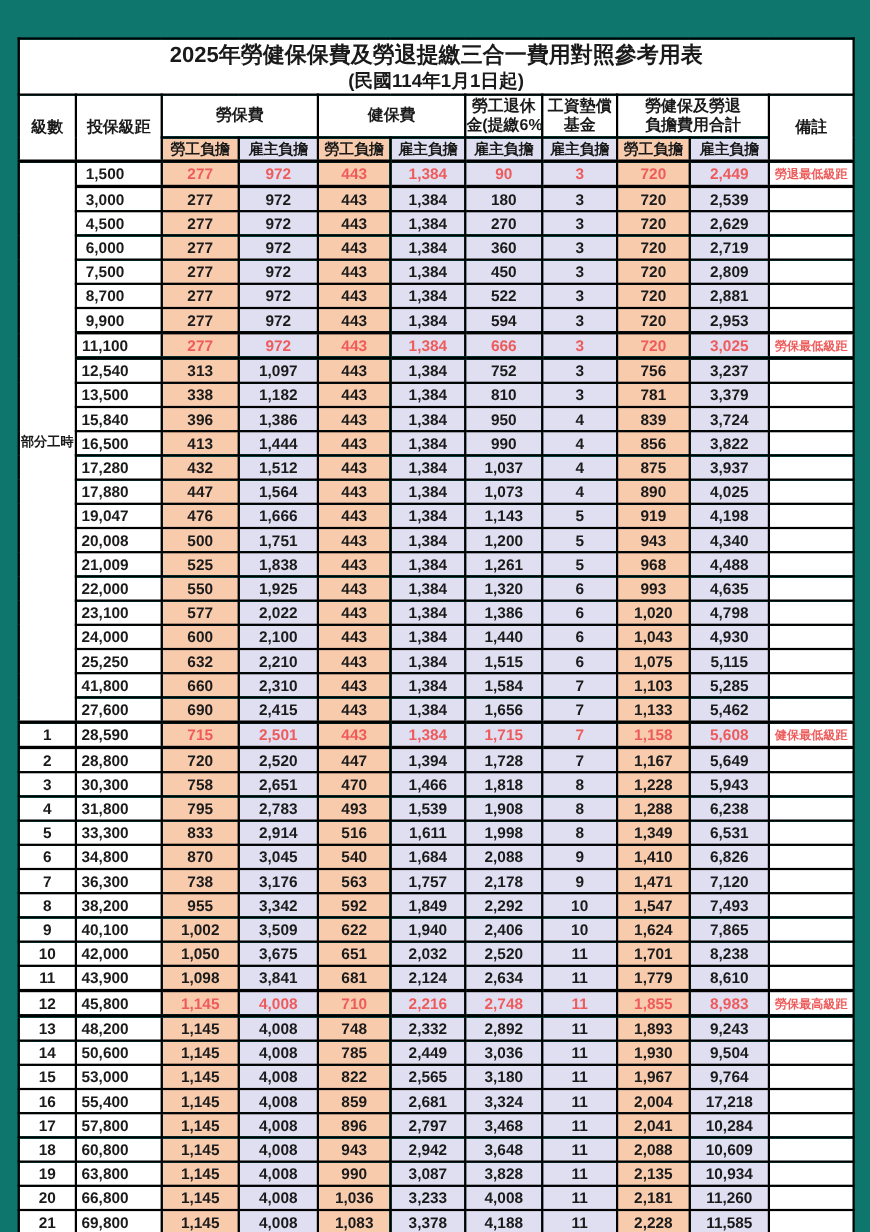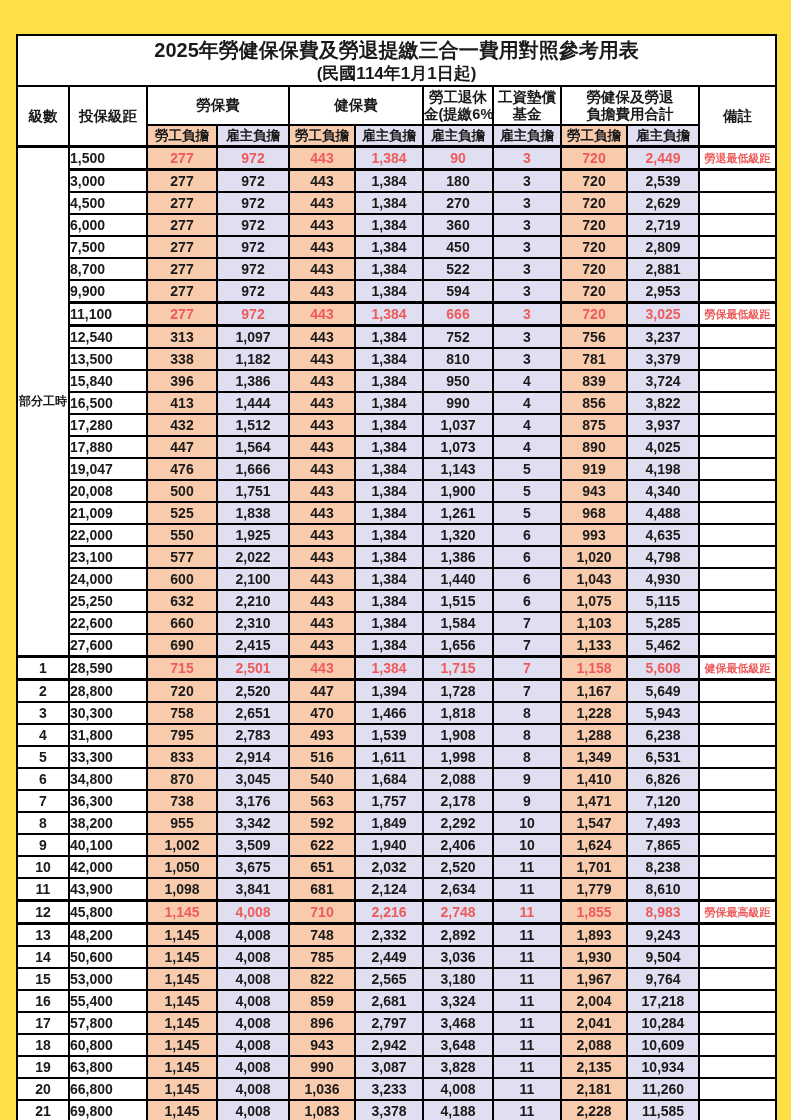--- a/index.html
+++ b/index.html
@@ -4,33 +4,33 @@
 <style>
   :root{
     --orange:#F8CBAD;
     --lav:#E0DEF1;
     --red:#EE5B5B;
     --ink:#1a1a1a;
     --line:#000;
   }
   html,body{margin:0;padding:0;background:#fff;}
   body{width:791px;height:1120px;font-family:"Liberation Sans","DejaVu Sans",sans-serif;color:var(--ink);}
-  .page{position:relative;width:791px;height:1120px;background:#fde047;overflow:hidden;}
+  .page{position:relative;width:791px;height:1120px;background:#0f766e;overflow:hidden;}
   table.ref{position:absolute;left:16px;top:34px;width:759px;border-collapse:collapse;table-layout:fixed;}
   th,td{border:2px solid var(--line);padding:0;text-align:center;font-weight:bold;overflow:hidden;white-space:nowrap;}
   .title-cell{height:49px;background:#fff;}
   .title-line1{font-size:20px;line-height:26px;}
   .title-line2{font-size:17px;line-height:22px;text-align:center;}
   tr.group-row th{height:37px;font-size:14.5px;line-height:17px;background:#fff;}
   tr.sub-row th{height:19px;font-size:13.5px;font-family:Liberation Serif, serif;}
   tbody td{height:20px;font-size:14px;}
   .o{background:var(--orange);}
   .l{background:var(--lav);}
   .w{background:#fff;}
-  .br{text-align:left;padding-right:25px;margin-top:18px;}
+  .br{text-align:center;padding-right:25px;margin-top:18px;}
   .level-cell{font-size:14px;}
   .part-time{font-size:12px;letter-spacing:0;}
   .rm-cell{font-size:11px;color:var(--red);padding:0 1px;margin-left:12px;}
   tr.hl td{border-top-width:3px;border-bottom-width:3px;}
   tr.hl td.v{color:var(--red);}
 </style>
 </head>
 <body>
 
 <div class="page">
@@ -266,21 +266,21 @@
           <td class="o v">919</td>
           <td class="l v">4,198</td>
           <td class="w rm-cell v"></td>
         </tr>
         <tr>
           <td class="w br">20,008</td>
           <td class="o v">500</td>
           <td class="l v">1,751</td>
           <td class="o v">443</td>
           <td class="l v">1,384</td>
-          <td class="l v">1,900</td>
+          <td class="l v">1,200</td>
           <td class="l v">5</td>
           <td class="o v">943</td>
           <td class="l v">4,340</td>
           <td class="w rm-cell v"></td>
         </tr>
         <tr>
           <td class="w br">21,009</td>
           <td class="o v">525</td>
           <td class="l v">1,838</td>
           <td class="o v">443</td>
@@ -333,21 +333,21 @@
           <td class="l v">2,210</td>
           <td class="o v">443</td>
           <td class="l v">1,384</td>
           <td class="l v">1,515</td>
           <td class="l v">6</td>
           <td class="o v">1,075</td>
           <td class="l v">5,115</td>
           <td class="w rm-cell v"></td>
         </tr>
         <tr>
-          <td class="w br">22,600</td>
+          <td class="w br">41,800</td>
           <td class="o v">660</td>
           <td class="l v">2,310</td>
           <td class="o v">443</td>
           <td class="l v">1,384</td>
           <td class="l v">1,584</td>
           <td class="l v">7</td>
           <td class="o v">1,103</td>
           <td class="l v">5,285</td>
           <td class="w rm-cell v"></td>
         </tr>

